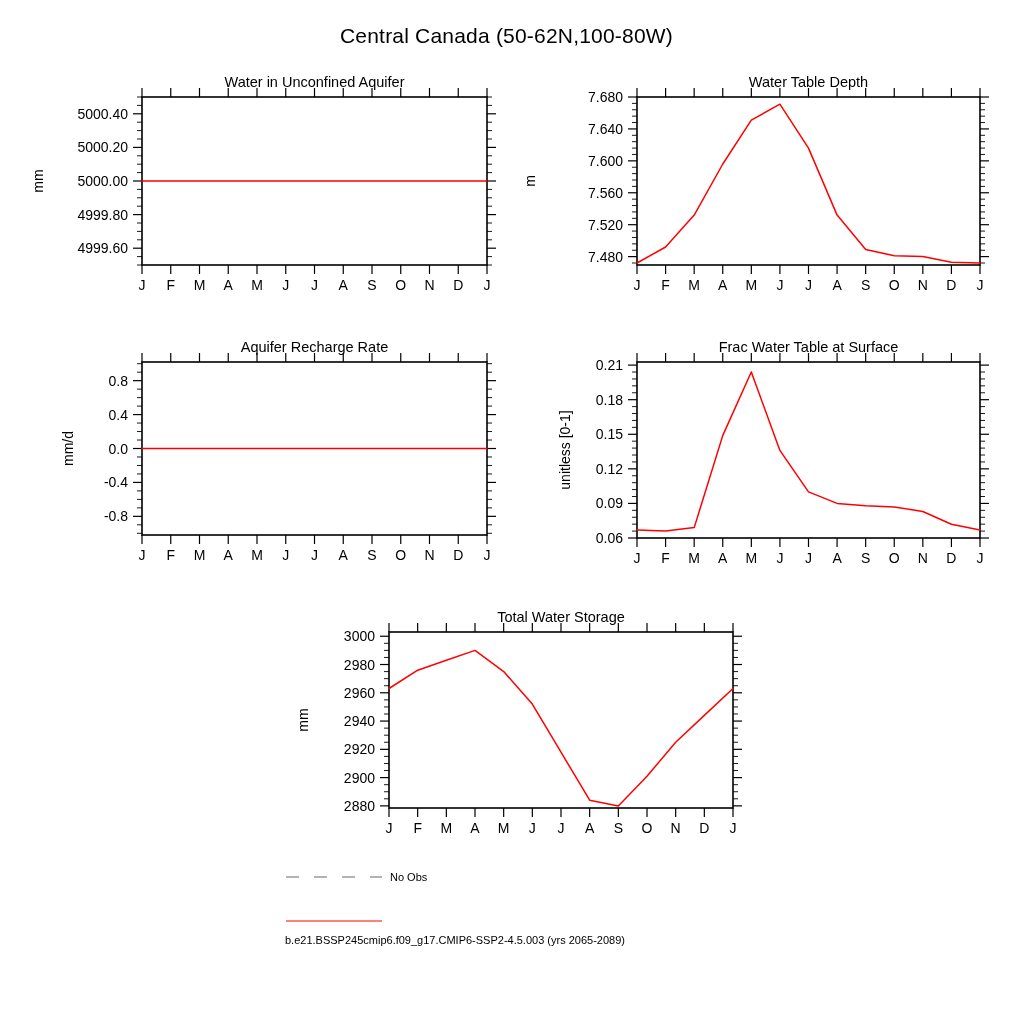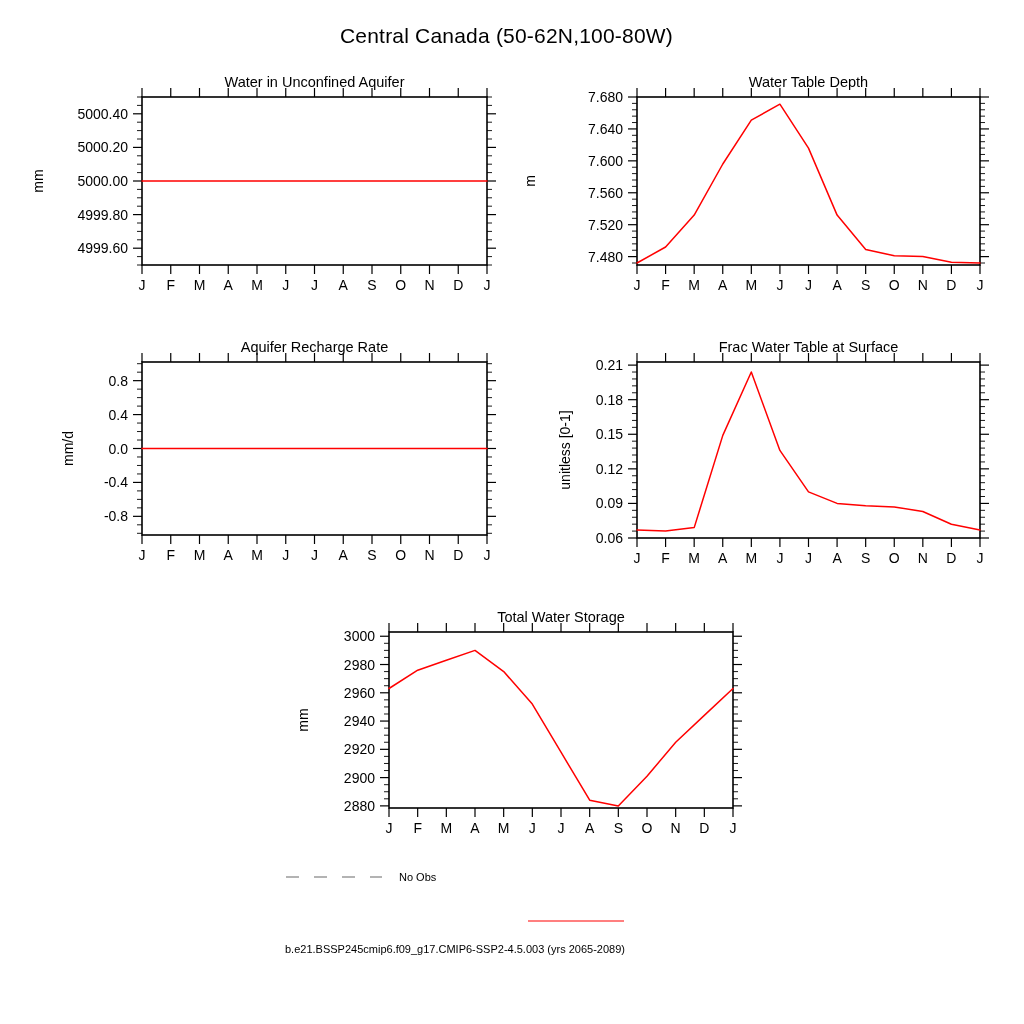--- a/index.html
+++ b/index.html
@@ -6,21 +6,21 @@
   body{
     width:1024px;height:1024px;background:#ffffff;position:relative;
     font-family:"Liberation Sans", sans-serif;overflow:hidden;color:#000;
   }
   .main-title{
     position:absolute;top:24px;left:0;width:1013px;text-align:center;
     font-size:21px;letter-spacing:0.2px;
   }
   #charts svg{position:absolute;}
   svg text{font-family:"Liberation Sans", sans-serif;fill:#000;}
-  .legend-row{position:absolute;display:flex;align-items:flex-end;gap:16px;}
+  .legend-row{position:absolute;display:flex;align-items:flex-start;gap:7px;}
   .legend-row span{font-size:11px;white-space:nowrap;}
 </style>
 </head>
 <body>
 
 <div class="main-title">Central Canada (50-62N,100-80W)</div>
 
 <div id="charts">
     <svg width="488" height="242" style="left: 17px; top: 63px;">
       <rect x="125" y="34" width="345" height="168" fill="none" stroke="#000000" stroke-width="1.6"></rect>

